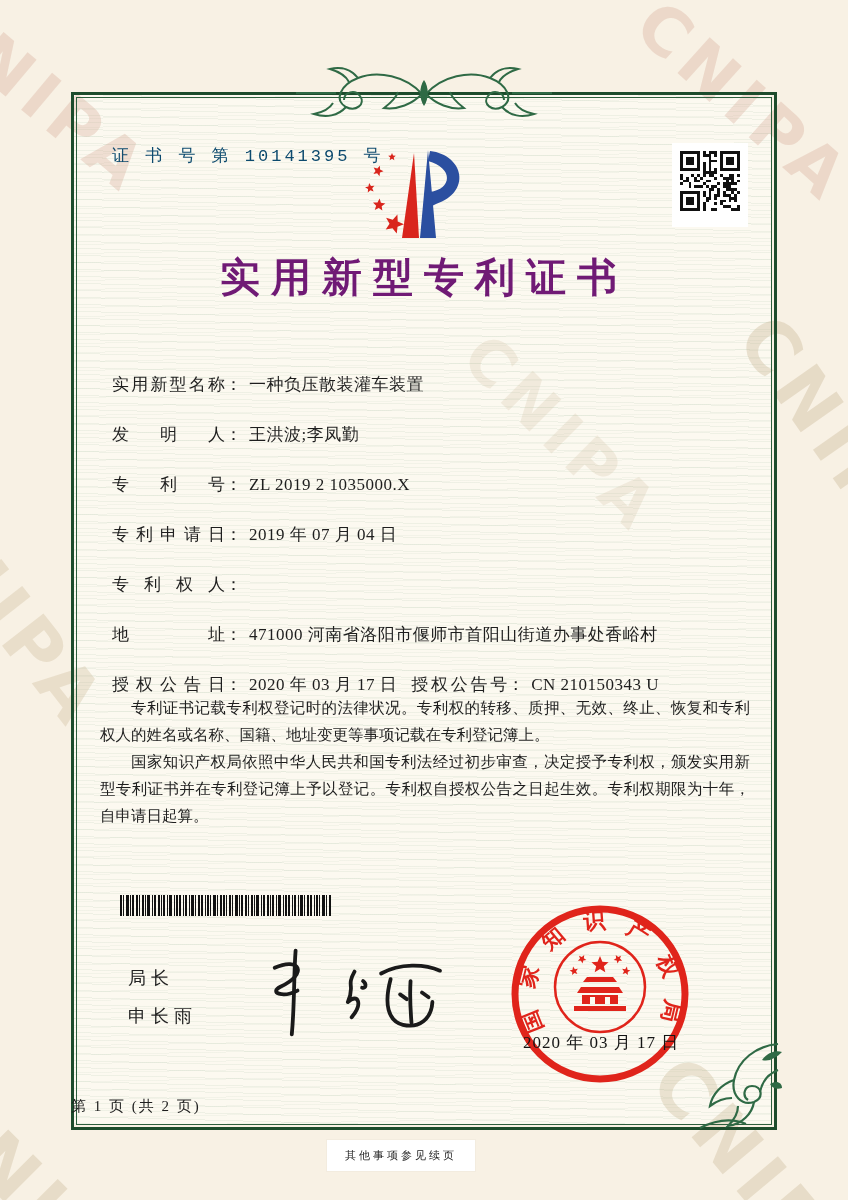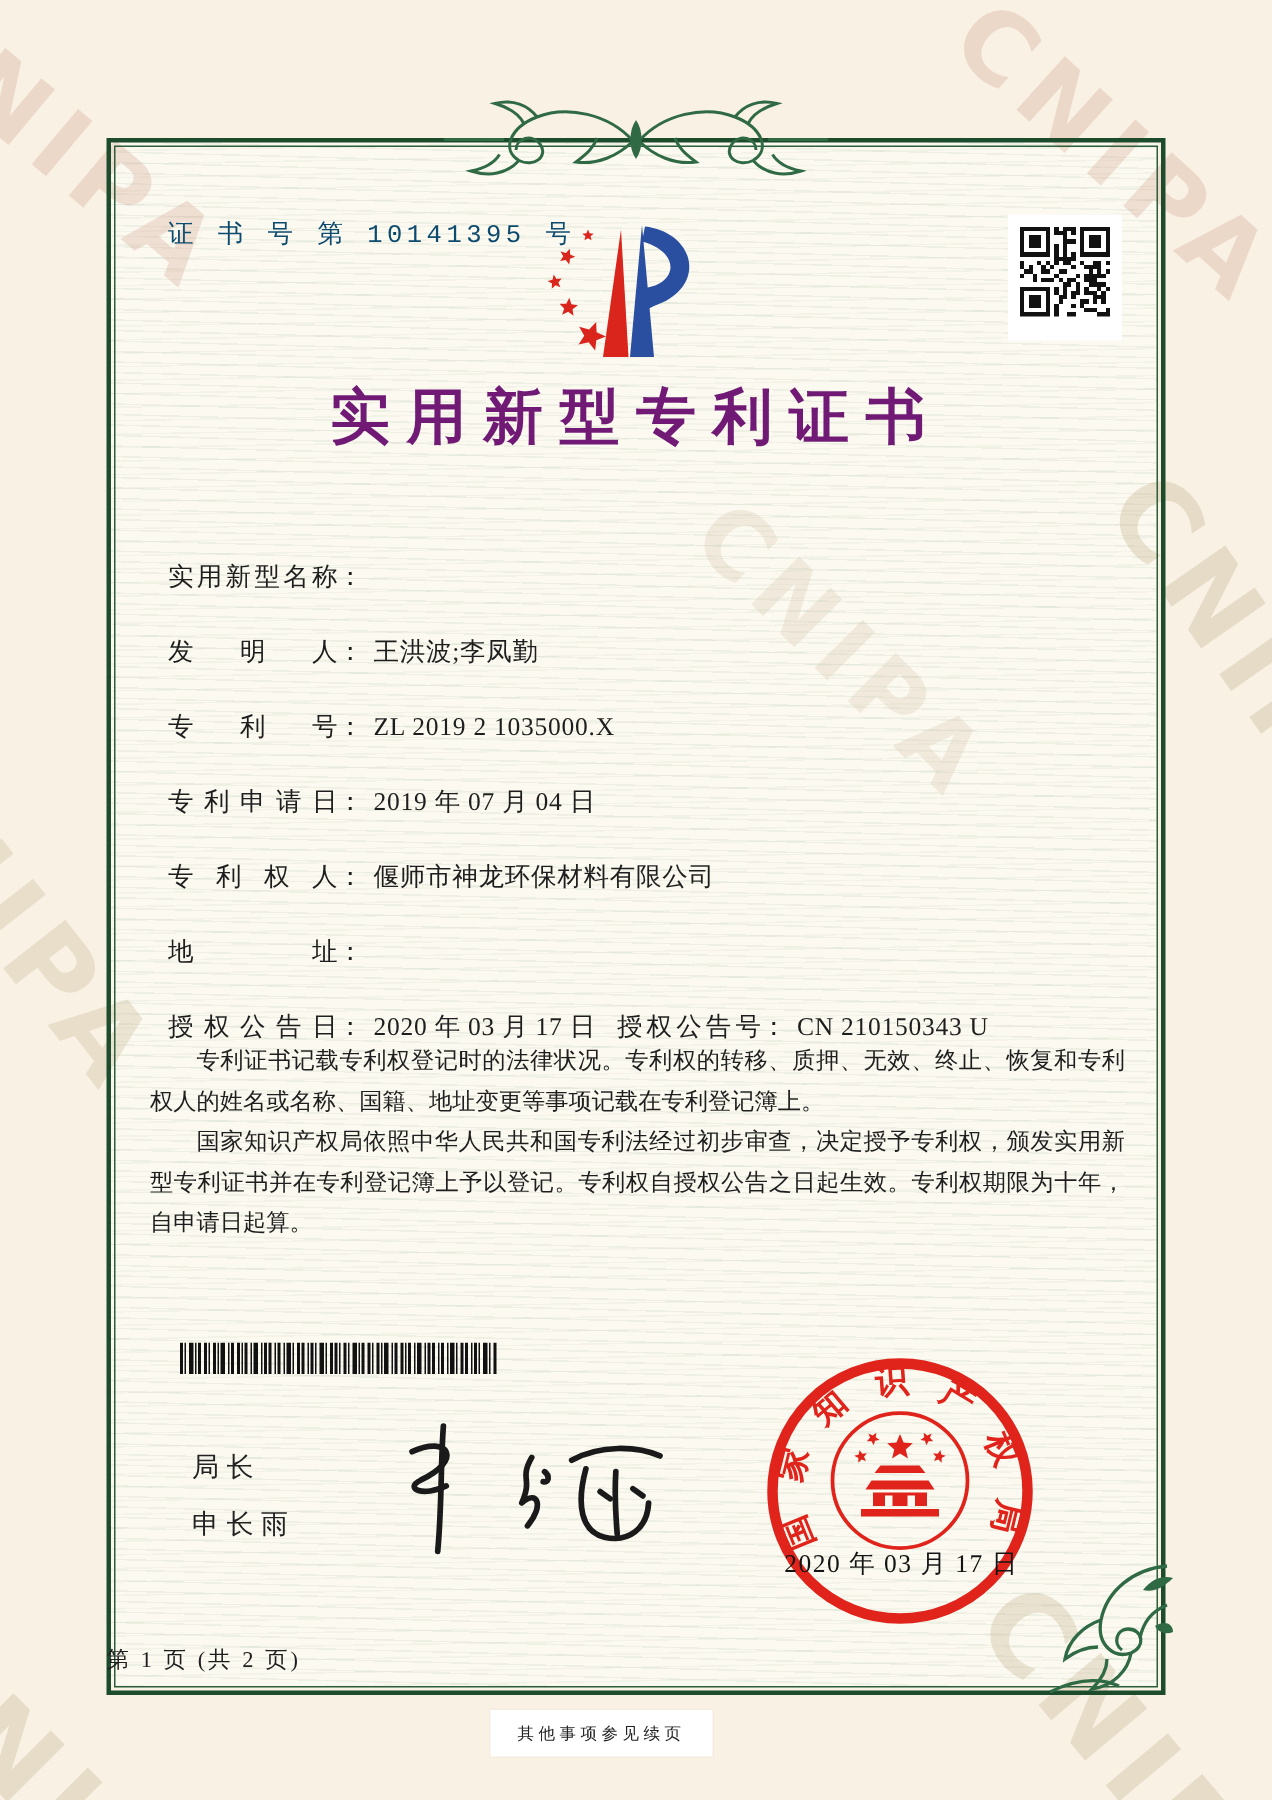--- a/index.html
+++ b/index.html
@@ -256,44 +256,45 @@
       <rect x="2" y="16" width="3" height="3" fill="#111"></rect>
     </svg>
 </div>
 
 <div class="abs title">实用新型专利证书</div>
 
 <div class="abs fields">
   <div class="frow">
     <span class="flbl">实用新型名称</span>
       <span class="fcolon">：</span>
+    <span class="fval">一种负压散装灌车装置</span>
   </div>
   <div class="frow">
     <span class="flbl">发明人</span>
       <span class="fcolon">：</span>
     <span class="fval">王洪波;李凤勤</span>
   </div>
   <div class="frow">
     <span class="flbl">专利号</span>
       <span class="fcolon">：</span>
     <span class="fval">ZL 2019 2 1035000.X</span>
   </div>
   <div class="frow">
     <span class="flbl">专利申请日</span>
       <span class="fcolon">：</span>
     <span class="fval">2019 年 07 月 04 日</span>
   </div>
   <div class="frow">
     <span class="flbl">专利权人</span>
       <span class="fcolon">：</span>
-    <span class="fval">偃师市神龙环保材料有限公司</span>
   </div>
   <div class="frow">
     <span class="flbl">地址</span>
       <span class="fcolon">：</span>
+    <span class="fval">471000 河南省洛阳市偃师市首阳山街道办事处香峪村</span>
   </div>
   <div class="frow">
     <span class="flbl">授权公告日</span>
       <span class="fcolon">：</span>
     <span class="fval">2020 年 03 月 17 日</span>
     <span class="pair2">
       <span class="flbl2">授权公告号</span>
         <span class="fcolon">：</span>
       <span class="fval">CN 210150343 U</span>
     </span>

